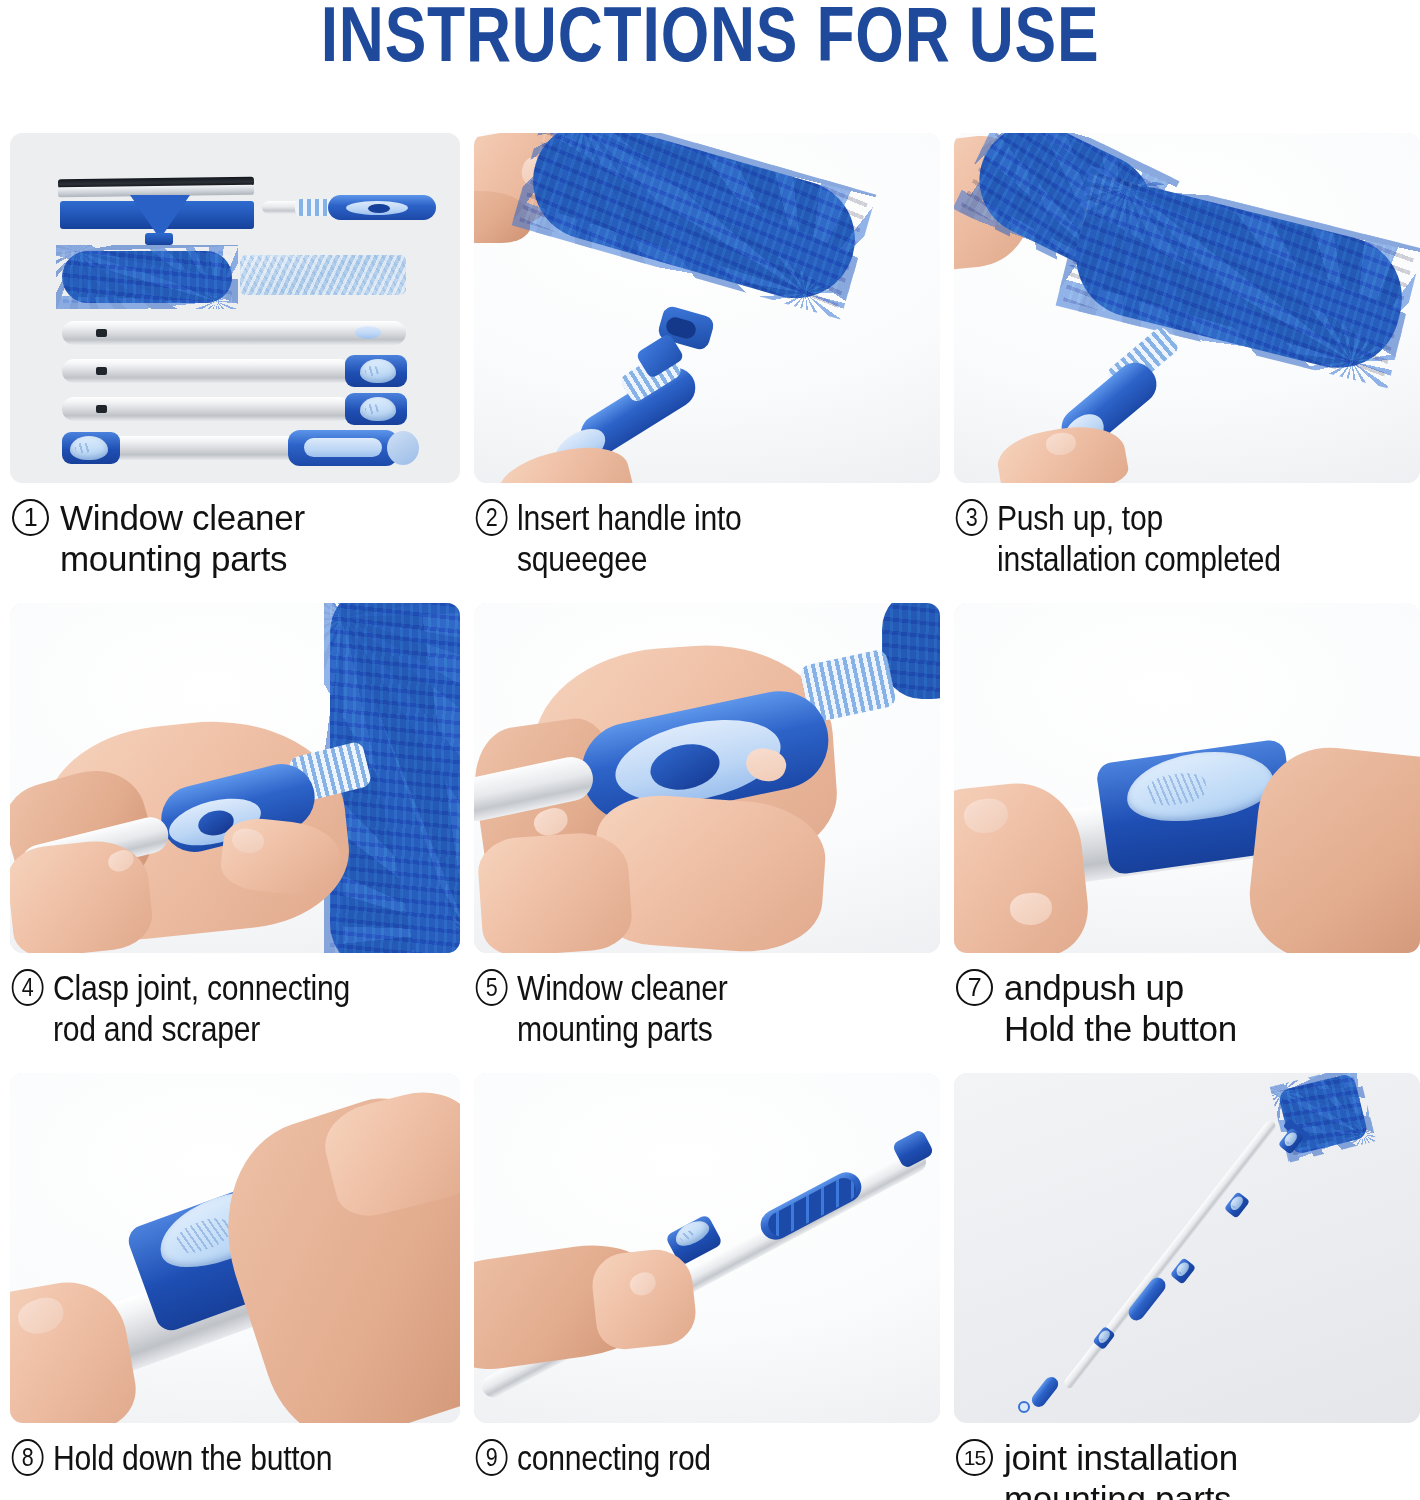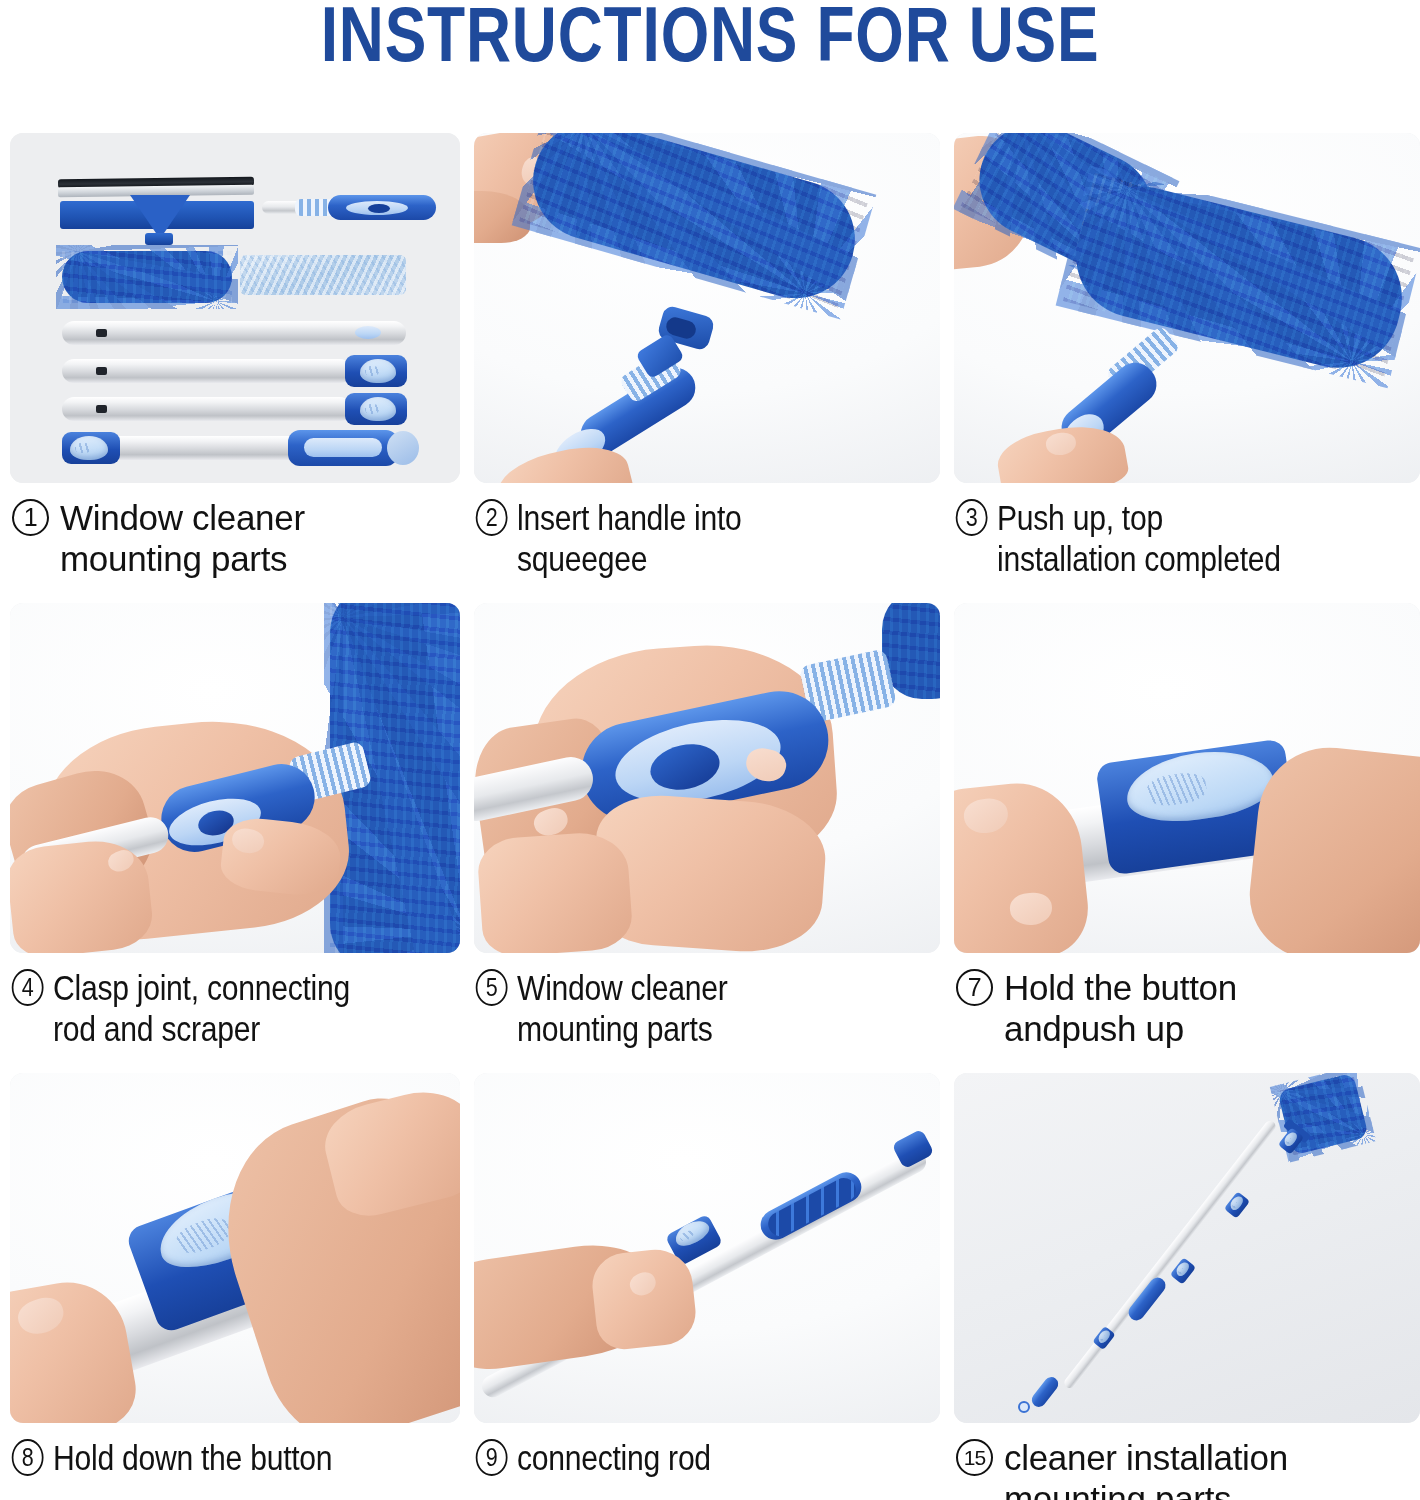--- a/index.html
+++ b/index.html
@@ -396,22 +396,22 @@
         <div class="pole" style="left:-20px;top:190px;width:510px;height:74px;transform:rotate(-8deg);"></div>
         <div class="collar" style="left:148px;top:148px;width:190px;height:112px;border-radius:16px;transform:rotate(-8deg);"></div>
         <div class="lockbtn" style="left:172px;top:150px;width:148px;height:66px;transform:rotate(-8deg);"></div>
         <div class="skin" style="left:-30px;top:182px;width:160px;height:175px;border-radius:30% 40% 28% 24%;transform:rotate(-6deg);"></div>
         <div class="nail" style="left:10px;top:196px;width:44px;height:34px;transform:rotate(-8deg);"></div>
         <div class="nail" style="left:56px;top:290px;width:42px;height:32px;transform:rotate(-4deg);"></div>
         <div class="skin d" style="left:300px;top:148px;width:210px;height:212px;border-radius:34% 24% 24% 30%;transform:rotate(6deg);"></div>
       </div>
       <div class="caption">
         <span class="cap-num">7</span>
+        <span class="cap-text">andpush up</span>
         <span class="cap-text">Hold the button</span>
-        <span class="cap-text">andpush up</span>
       </div>
     </div>
 
     <div class="cell r3">
       <div class="panel">
         <div class="photo-bg"></div>
         <div class="pole" style="left:-30px;top:190px;width:500px;height:70px;transform:rotate(-20deg);"></div>
         <div class="collar" style="left:128px;top:126px;width:170px;height:110px;border-radius:16px;transform:rotate(-20deg);"></div>
         <div class="lockbtn" style="left:146px;top:124px;width:136px;height:62px;transform:rotate(-20deg);"></div>
         <div class="skin d" style="left:230px;top:36px;width:250px;height:320px;border-radius:40% 30% 22% 28%;transform:rotate(-18deg);"></div>
@@ -462,19 +462,19 @@
         <div class="collar" style="left:218px;top:190px;width:22px;height:16px;border-radius:4px;transform:rotate(-52deg);"></div>
         <div class="lockbtn" style="left:221px;top:191px;width:15px;height:10px;transform:rotate(-52deg);"></div>
         <div class="grip" style="left:168px;top:218px;width:50px;height:16px;border-radius:8px;transform:rotate(-52deg);"></div>
         <div class="collar" style="left:140px;top:258px;width:20px;height:14px;border-radius:4px;transform:rotate(-52deg);"></div>
         <div class="lockbtn" style="left:143px;top:259px;width:14px;height:9px;transform:rotate(-52deg);"></div>
         <div class="grip" style="left:74px;top:312px;width:34px;height:14px;border-radius:7px;transform:rotate(-52deg);"></div>
         <div style="position:absolute;left:64px;top:328px;width:12px;height:12px;border-radius:50%;border:2px solid #3a72d4;background:#dbe8fa;"></div>
       </div>
       <div class="caption">
         <span class="cap-num wide">15</span>
-        <span class="cap-text">cleaner installation</span>
+        <span class="cap-text">joint installation</span>
         <span class="cap-text">mounting parts</span>
       </div>
     </div>
 
   </div>
 </div>
 
 </body></html>

